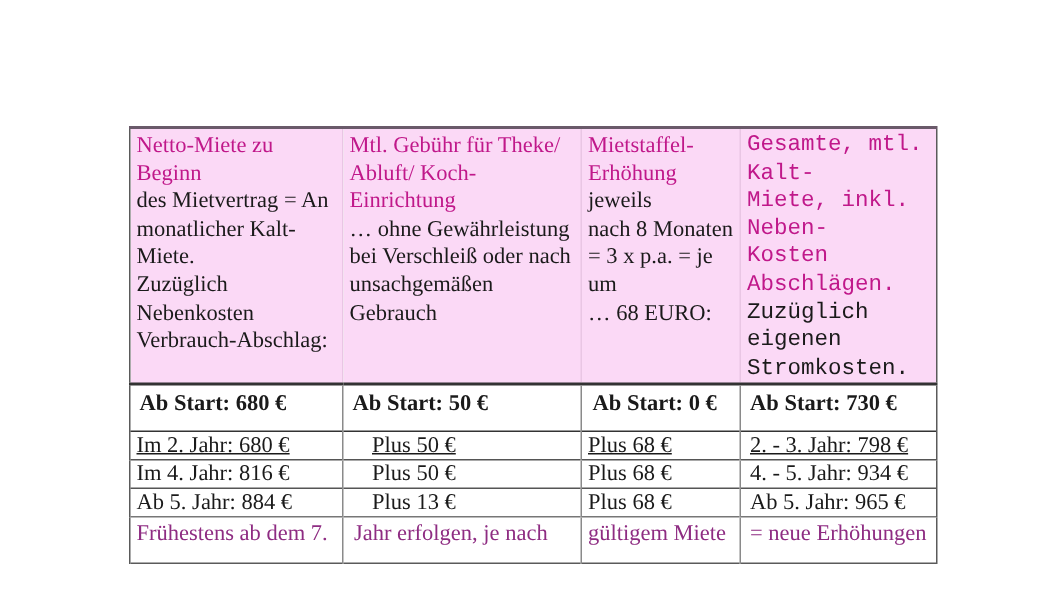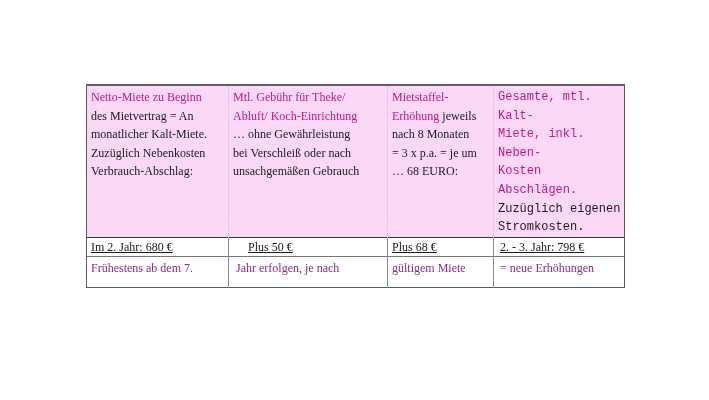--- a/index.html
+++ b/index.html
@@ -15,21 +15,21 @@
       font-family: "Liberation Serif", "DejaVu Serif", serif;
       color: #1a1a1a;
     }
     .rent-table {
       position: absolute;
       left: 86px;
       top: 84px;
       width: 538px;
       border-collapse: collapse;
       table-layout: fixed;
-      font-size: 12px;
+      font-size: 15px;
       line-height: 18.6px;
       border: 1.5px solid #5a5a5a;
       border-top: 2px solid #6a5a6a;
     }
     .rent-table td {
       vertical-align: top;
       padding: 2px 3px 0 4px;
       border-left: 1px solid #8a8a8a;
       border-right: 1px solid #8a8a8a;
       white-space: nowrap;
@@ -131,26 +131,44 @@
       </td>
       <td>
         <span class="line hl">Gesamte, mtl. Kalt-</span>
         <span class="line hl">Miete, inkl. Neben-</span>
         <span class="line hl">Kosten Abschlägen.</span>
         <span class="line">Zuzüglich eigenen</span>
         <span class="line">Stromkosten.</span>
       </td>
     </tr>
 
+    <tr class="start-row">
+      <td>Ab Start: 680 €</td>
+      <td>Ab Start: 50 €</td>
+      <td class="c3cell">Ab Start:  0 €</td>
+      <td>Ab Start: 730 €</td>
+    </tr>
 
     <tr class="data-row first">
       <td>Im 2. Jahr: 680 €</td>
       <td class="c2cell">Plus 50 €</td>
       <td>Plus 68 €</td>
       <td class="c4cell">2. - 3. Jahr:  798 €</td>
+    </tr>
+    <tr class="data-row">
+      <td>Im 4. Jahr: 816 €</td>
+      <td class="c2cell">Plus 50 €</td>
+      <td>Plus 68 €</td>
+      <td class="c4cell">4. - 5. Jahr:  934 €</td>
+    </tr>
+    <tr class="data-row">
+      <td>Ab 5. Jahr: 884 €</td>
+      <td class="c2cell">Plus 13 €</td>
+      <td>Plus 68 €</td>
+      <td class="c4cell">Ab  5. Jahr:  965 €</td>
     </tr>
 
     <tr class="footer-row">
       <td>Frühestens ab dem 7.</td>
       <td class="c2cell">Jahr erfolgen, je nach</td>
       <td>gültigem Miete</td>
       <td class="c4cell">= neue Erhöhungen</td>
     </tr>
   </tbody>
 </table>

